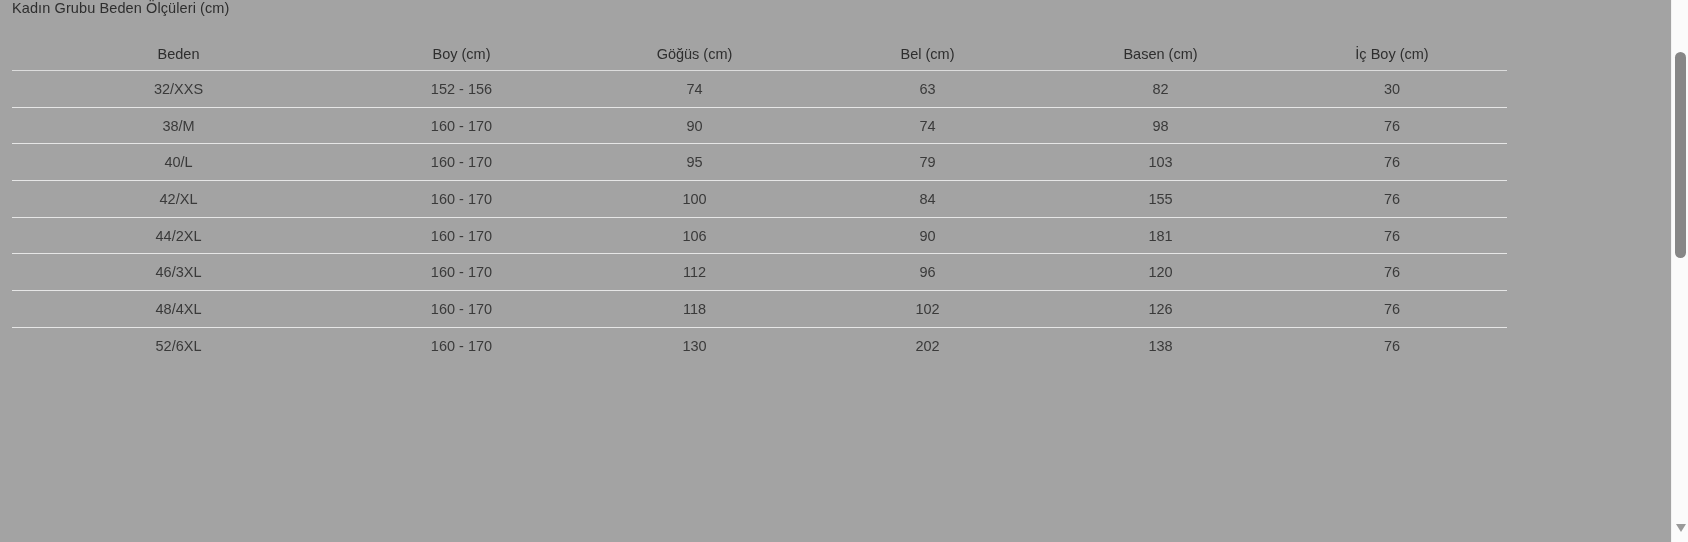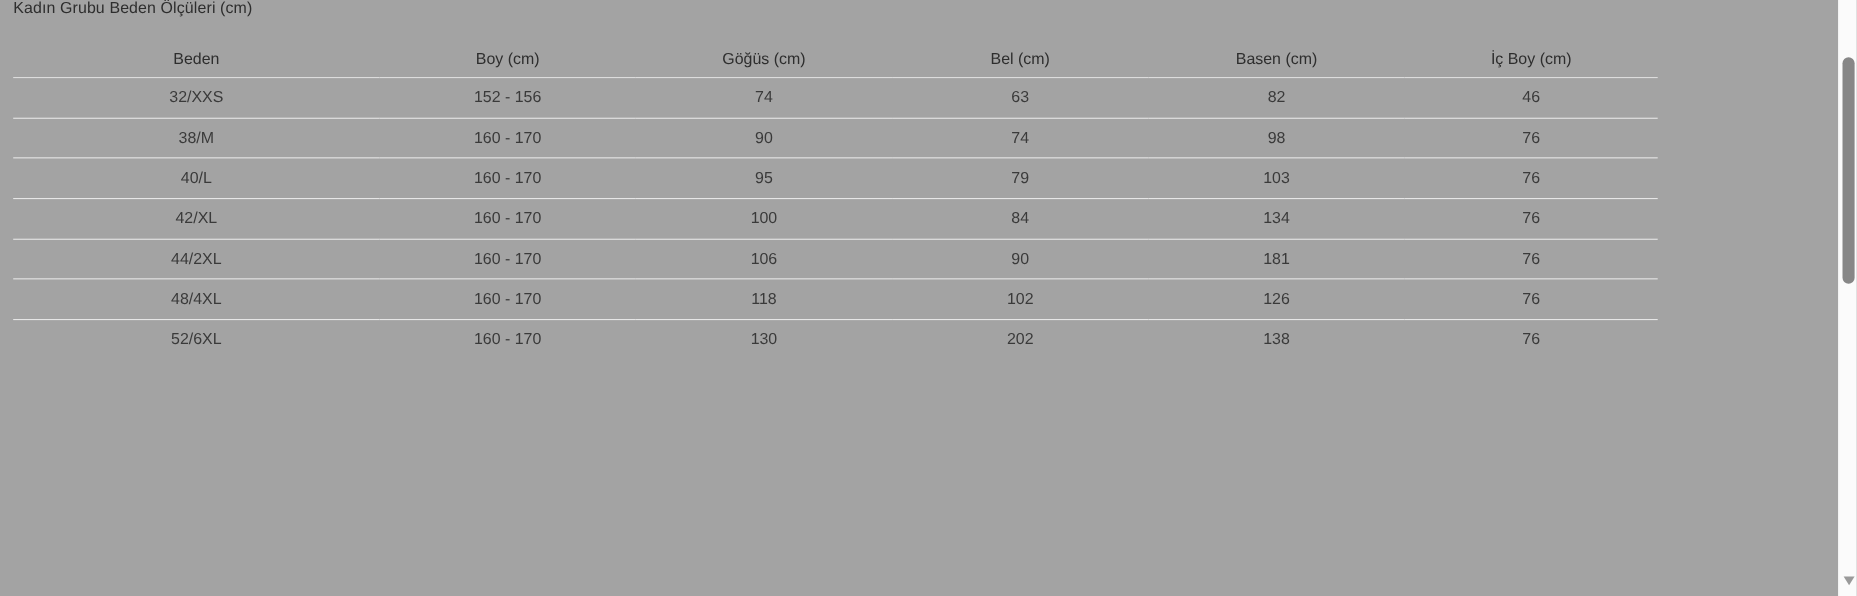--- a/index.html
+++ b/index.html
@@ -157,21 +157,21 @@
             <th>İç Boy (cm)</th>
           </tr>
       </thead>
       <tbody>
           <tr>
             <td>32/XXS</td>
             <td>152 - 156</td>
             <td>74</td>
             <td>63</td>
             <td>82</td>
-            <td>46</td>
+            <td>30</td>
           </tr>
           <tr>
             <td>38/M</td>
             <td>160 - 170</td>
             <td>90</td>
             <td>74</td>
             <td>98</td>
             <td>76</td>
           </tr>
           <tr>
@@ -180,29 +180,37 @@
             <td>95</td>
             <td>79</td>
             <td>103</td>
             <td>76</td>
           </tr>
           <tr>
             <td>42/XL</td>
             <td>160 - 170</td>
             <td>100</td>
             <td>84</td>
-            <td>134</td>
+            <td>155</td>
             <td>76</td>
           </tr>
           <tr>
             <td>44/2XL</td>
             <td>160 - 170</td>
             <td>106</td>
             <td>90</td>
             <td>181</td>
+            <td>76</td>
+          </tr>
+          <tr>
+            <td>46/3XL</td>
+            <td>160 - 170</td>
+            <td>112</td>
+            <td>96</td>
+            <td>120</td>
             <td>76</td>
           </tr>
           <tr>
             <td>48/4XL</td>
             <td>160 - 170</td>
             <td>118</td>
             <td>102</td>
             <td>126</td>
             <td>76</td>
           </tr>

